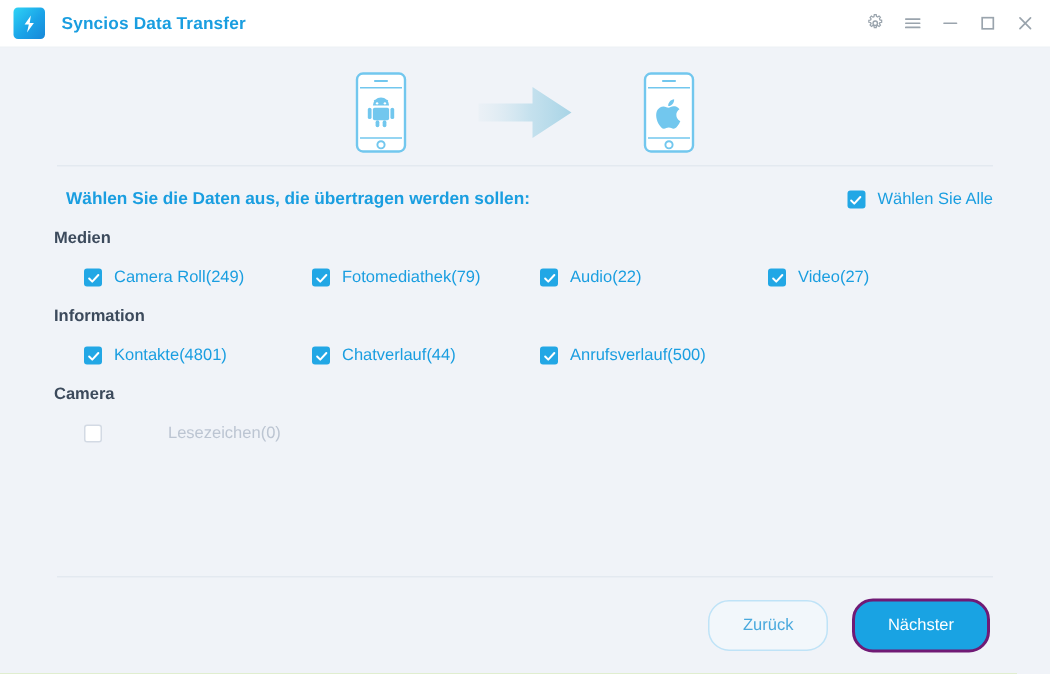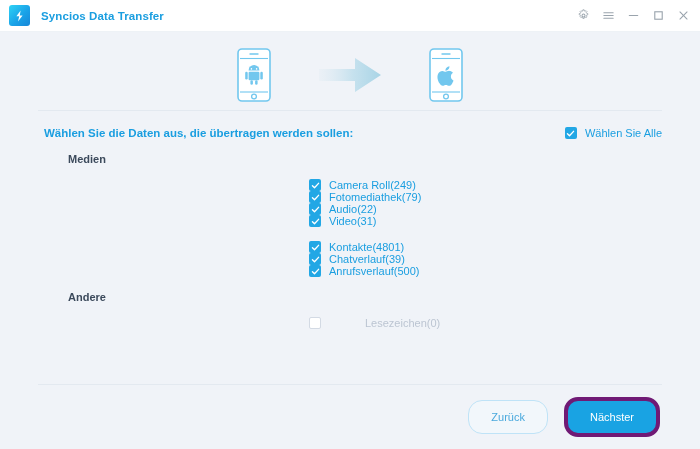--- a/index.html
+++ b/index.html
@@ -140,34 +140,33 @@
   .cb-label {
     font-size: 11px;
     color: #1a9ee0;
     white-space: nowrap;
   }
   .cb-row.disabled { cursor: default; gap: 44px; }
   .cb-row.disabled .cb-label { color: #bcc5d2; }
   
   .sections {
     flex: 1 1 auto;
-    padding: 14px 38px 0 68px;
+    padding: 14px 38px 0 36px;
     box-sizing: border-box;
   }
   .section { margin-bottom: 14px; }
   .section-title {
     font-size: 11px;
     font-weight: bold;
     color: #3c4a5c;
     margin-bottom: 14px;
   }
   .section-items {
     display: flex;
     align-items: center;
-    flex-direction: column;
   }
   .item-col {
     width: 152px;
     flex: 0 0 auto;
     display: flex;
     align-items: center;
   }
   
   .footer-divider {
     height: 1px;
@@ -197,21 +196,21 @@
     white-space: nowrap;
   }
   .btn-back {
     background: #f2f7fb;
     border: 1px solid #bfe3f7;
     color: #4aa9dd;
     min-width: 68px;
   }
   .btn-next {
     background: #19a3e3;
-    border: 4px solid #701a75;
+    border: 2px solid #701a75;
     color: #ffffff;
     min-width: 72px;
   }
 </style>
 </head>
 <body>
 
 <div class="app-window">
 
   <div class="titlebar">
@@ -362,63 +361,64 @@
               <span class="cb-label">Audio(22)</span>
             </div>
           </div>
           <div class="item-col">
             <div class="cb-row">
               <span class="cb">
                 <svg width="9" height="9" viewBox="0 0 10 10">
                     <polyline points="1.6,5.2 3.9,7.5 8.4,2.6" fill="none" stroke="#ffffff" stroke-width="1.5" stroke-linecap="round" stroke-linejoin="round"></polyline>
                   </svg>
               </span>
-              <span class="cb-label">Video(31)</span>
+              <span class="cb-label">Video(27)</span>
             </div>
           </div>
         </div>
       </div>
 
       <div class="section">
+        <div class="section-title">Information</div>
         <div class="section-items">
           <div class="item-col">
             <div class="cb-row">
               <span class="cb">
                 <svg width="9" height="9" viewBox="0 0 10 10">
                     <polyline points="1.6,5.2 3.9,7.5 8.4,2.6" fill="none" stroke="#ffffff" stroke-width="1.5" stroke-linecap="round" stroke-linejoin="round"></polyline>
                   </svg>
               </span>
               <span class="cb-label">Kontakte(4801)</span>
             </div>
           </div>
           <div class="item-col">
             <div class="cb-row">
               <span class="cb">
                 <svg width="9" height="9" viewBox="0 0 10 10">
                     <polyline points="1.6,5.2 3.9,7.5 8.4,2.6" fill="none" stroke="#ffffff" stroke-width="1.5" stroke-linecap="round" stroke-linejoin="round"></polyline>
                   </svg>
               </span>
-              <span class="cb-label">Chatverlauf(39)</span>
+              <span class="cb-label">Chatverlauf(44)</span>
             </div>
           </div>
           <div class="item-col">
             <div class="cb-row">
               <span class="cb">
                 <svg width="9" height="9" viewBox="0 0 10 10">
                     <polyline points="1.6,5.2 3.9,7.5 8.4,2.6" fill="none" stroke="#ffffff" stroke-width="1.5" stroke-linecap="round" stroke-linejoin="round"></polyline>
                   </svg>
               </span>
               <span class="cb-label">Anrufsverlauf(500)</span>
             </div>
           </div>
         </div>
       </div>
 
       <div class="section">
-        <div class="section-title">Andere</div>
+        <div class="section-title">Camera</div>
         <div class="section-items">
           <div class="item-col">
             <div class="cb-row disabled">
               <span class="cb off"></span>
               <span class="cb-label">Lesezeichen(0)</span>
             </div>
           </div>
         </div>
       </div>
 

